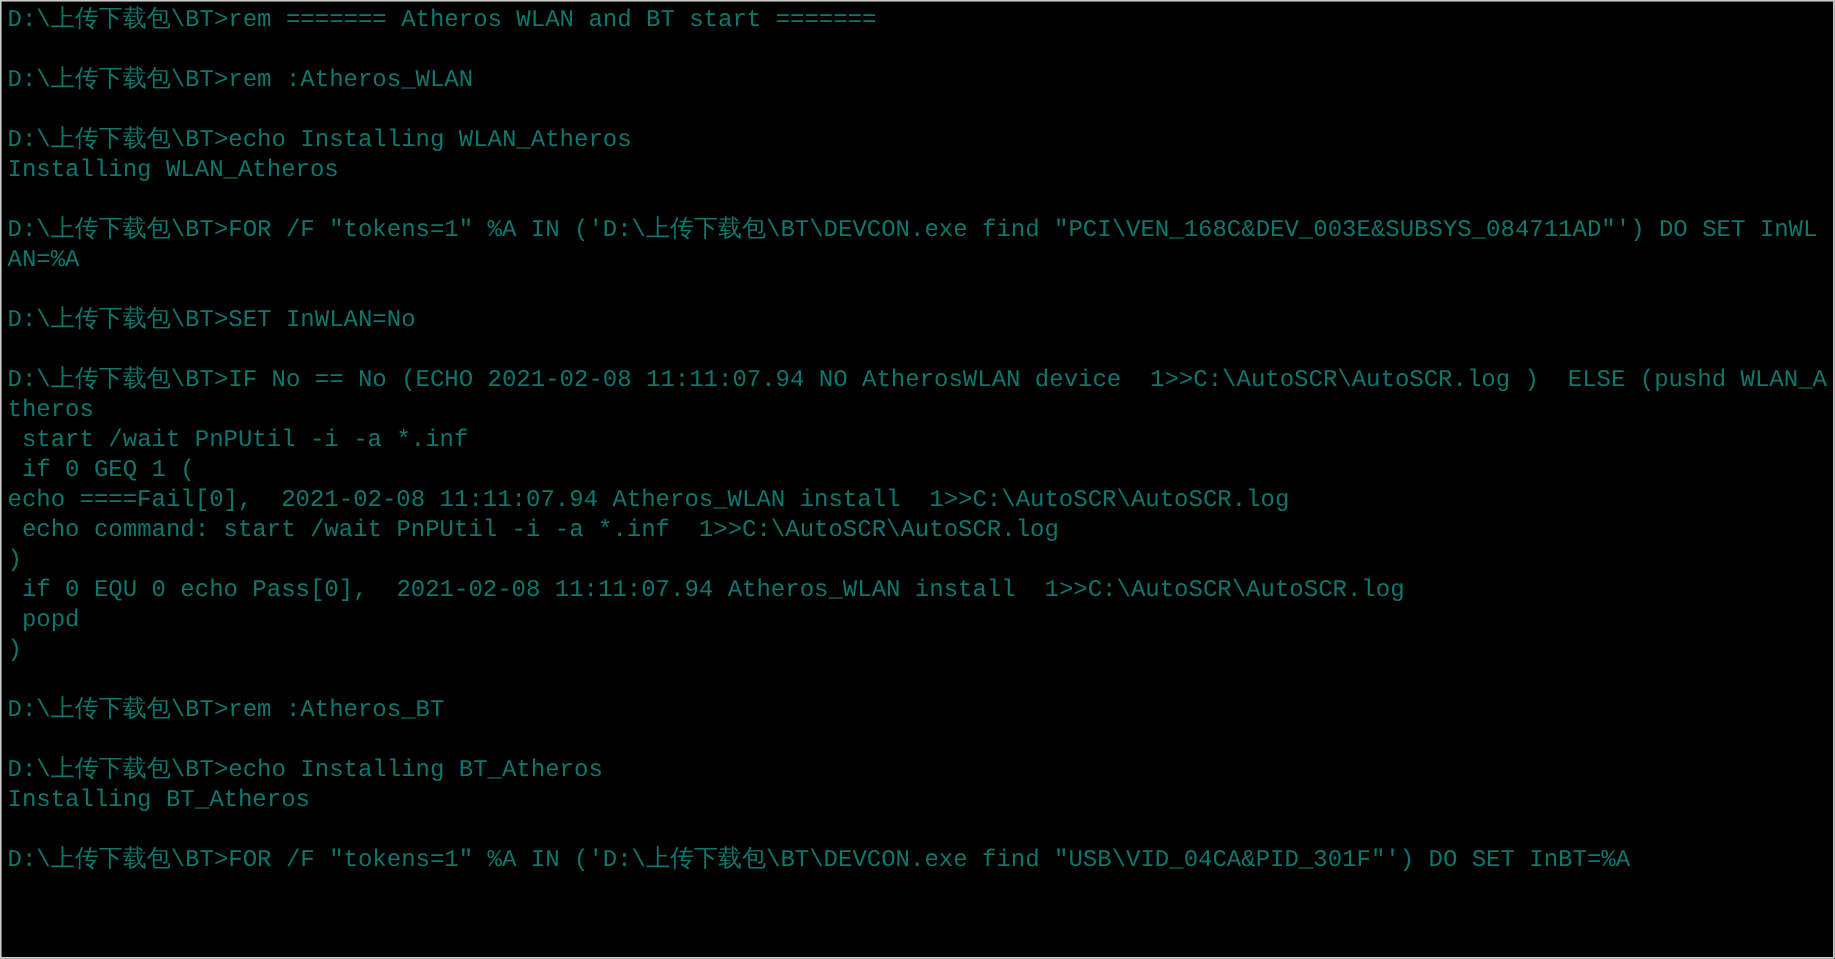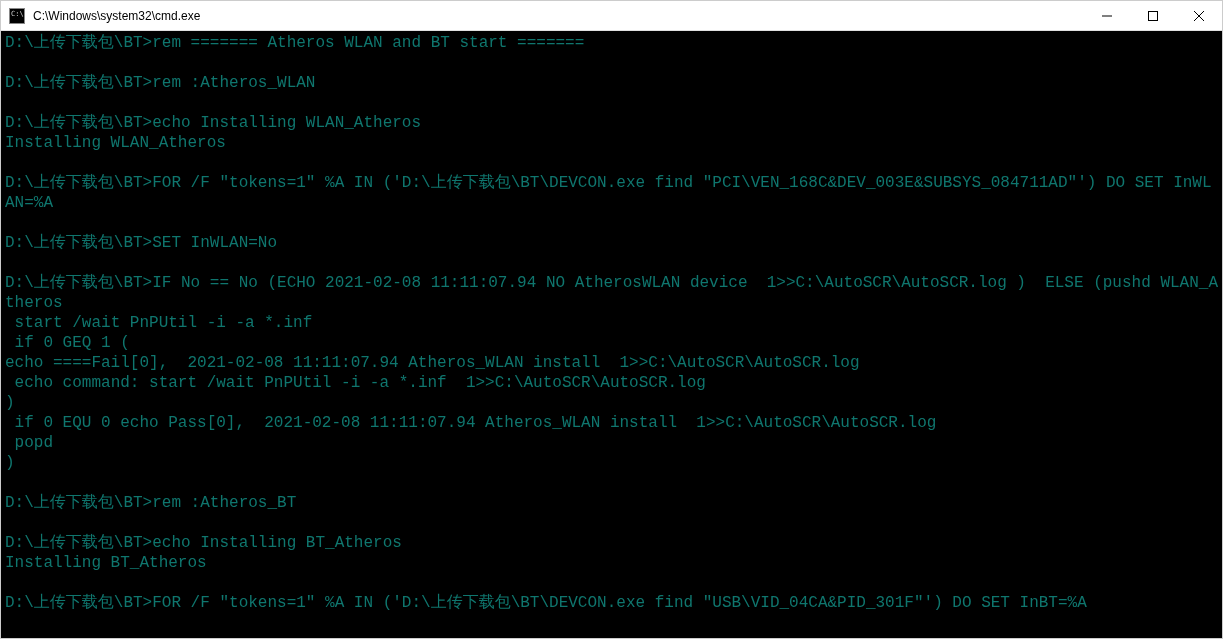--- a/index.html
+++ b/index.html
@@ -12,35 +12,14 @@
     .titlebar-spacer { flex: 1; }
     .titlebar-btn { width: 46px; height: 30px; display: flex; align-items: center; justify-content: center; cursor: pointer; }
     .titlebar-btn svg { width: 10px; height: 10px; }
     .console { flex: 1; background: #000; color: #0f766e; font-family: "NSimSun","SimSun","Consolas","Courier New",monospace; font-size: 16px; line-height: 20px; padding: 2px 4px; overflow: hidden; white-space: pre; letter-spacing: 0; }
     .line { white-space: pre-wrap; word-break: break-all; }
   </style>
 </head>
 <body>
 
 <div class="window">
-  <div class="titlebar">
-    <div class="titlebar-icon"></div>
-    <div class="titlebar-title">C:\Windows\system32\cmd.exe</div>
-    <div class="titlebar-spacer"></div>
-    <div class="titlebar-btn">
-      <svg viewBox="0 0 10 10">
-          <line x1="0" y1="5" x2="10" y2="5" stroke="#000" stroke-width="1"></line>
-        </svg>
-    </div>
-    <div class="titlebar-btn">
-      <svg viewBox="0 0 10 10">
-          <rect x="0.5" y="0.5" width="9" height="9" fill="none" stroke="#000" stroke-width="1"></rect>
-        </svg>
-    </div>
-    <div class="titlebar-btn close">
-      <svg viewBox="0 0 10 10">
-          <line x1="0" y1="0" x2="10" y2="10" stroke="#000" stroke-width="1"></line>
-          <line x1="10" y1="0" x2="0" y2="10" stroke="#000" stroke-width="1"></line>
-        </svg>
-    </div>
-  </div>
   <div class="console" id="console"><div class="line">D:\上传下载包\BT&gt;rem ======= Atheros WLAN and BT start =======</div><div class="line">&nbsp;</div><div class="line">D:\上传下载包\BT&gt;rem :Atheros_WLAN</div><div class="line">&nbsp;</div><div class="line">D:\上传下载包\BT&gt;echo Installing WLAN_Atheros</div><div class="line">Installing WLAN_Atheros</div><div class="line">&nbsp;</div><div class="line">D:\上传下载包\BT&gt;FOR /F "tokens=1" %A IN ('D:\上传下载包\BT\DEVCON.exe find "PCI\VEN_168C&amp;DEV_003E&amp;SUBSYS_084711AD"') DO SET InWLAN=%A</div><div class="line">&nbsp;</div><div class="line">D:\上传下载包\BT&gt;SET InWLAN=No</div><div class="line">&nbsp;</div><div class="line">D:\上传下载包\BT&gt;IF No == No (ECHO 2021-02-08 11:11:07.94 NO AtherosWLAN device  1&gt;&gt;C:\AutoSCR\AutoSCR.log )  ELSE (pushd WLAN_Atheros</div><div class="line"> start /wait PnPUtil -i -a *.inf</div><div class="line"> if 0 GEQ 1 (</div><div class="line">echo ====Fail[0],  2021-02-08 11:11:07.94 Atheros_WLAN install  1&gt;&gt;C:\AutoSCR\AutoSCR.log</div><div class="line"> echo command: start /wait PnPUtil -i -a *.inf  1&gt;&gt;C:\AutoSCR\AutoSCR.log</div><div class="line">)</div><div class="line"> if 0 EQU 0 echo Pass[0],  2021-02-08 11:11:07.94 Atheros_WLAN install  1&gt;&gt;C:\AutoSCR\AutoSCR.log</div><div class="line"> popd</div><div class="line">)</div><div class="line">&nbsp;</div><div class="line">D:\上传下载包\BT&gt;rem :Atheros_BT</div><div class="line">&nbsp;</div><div class="line">D:\上传下载包\BT&gt;echo Installing BT_Atheros</div><div class="line">Installing BT_Atheros</div><div class="line">&nbsp;</div><div class="line">D:\上传下载包\BT&gt;FOR /F "tokens=1" %A IN ('D:\上传下载包\BT\DEVCON.exe find "USB\VID_04CA&amp;PID_301F"') DO SET InBT=%A</div></div>
 </div>
 
 </body></html>

